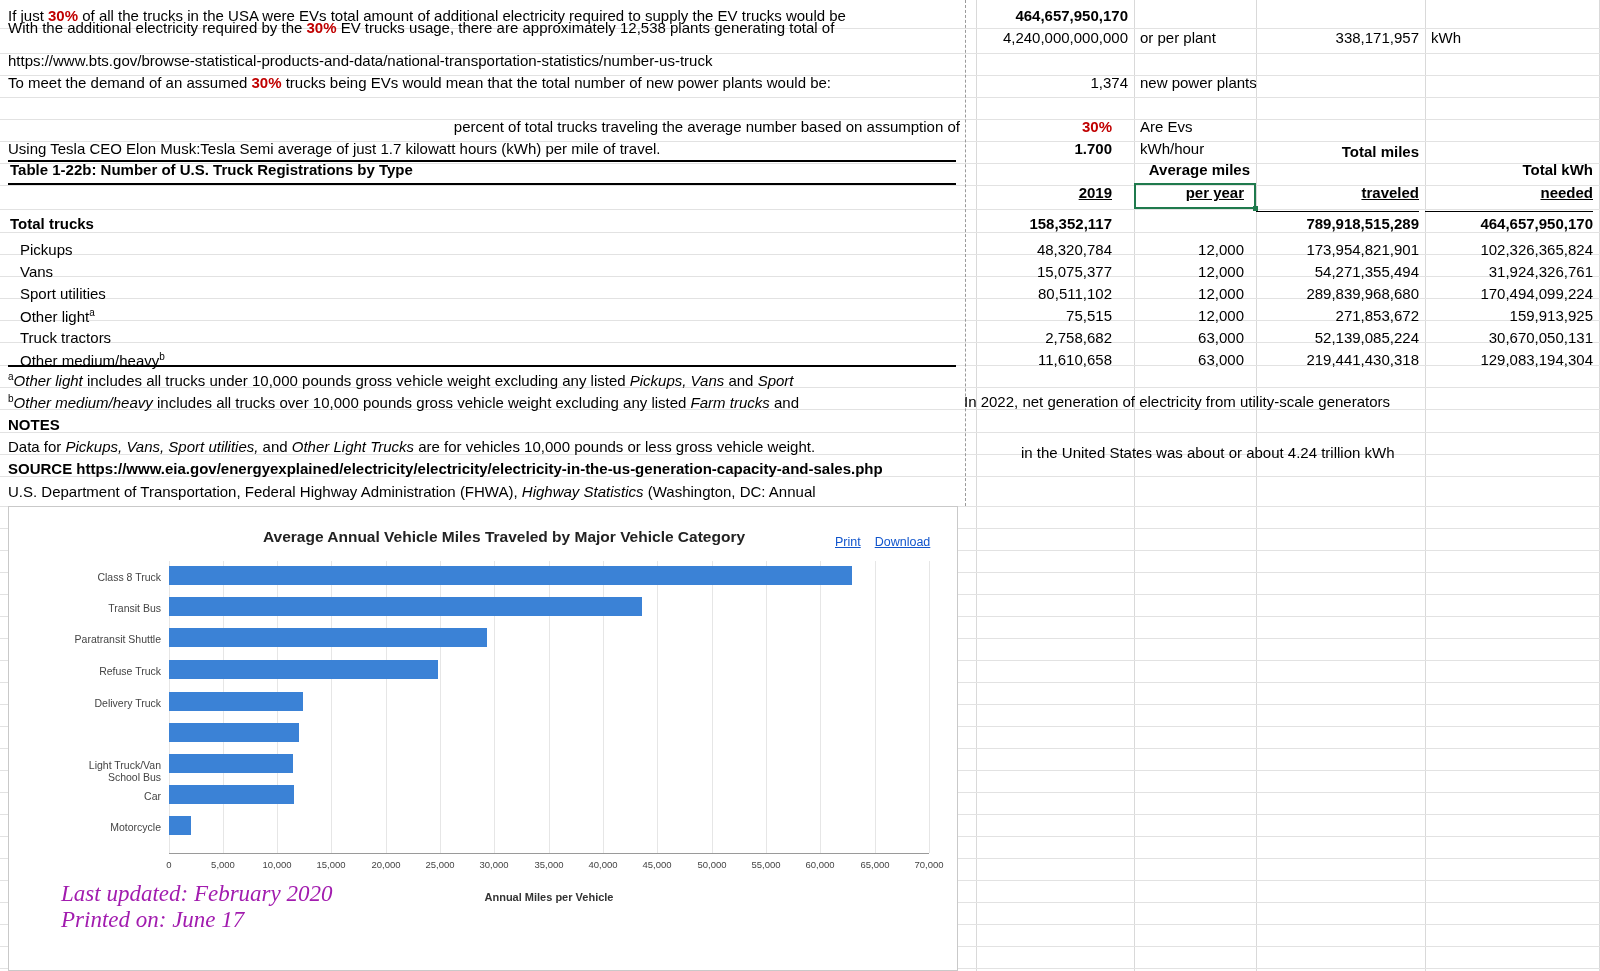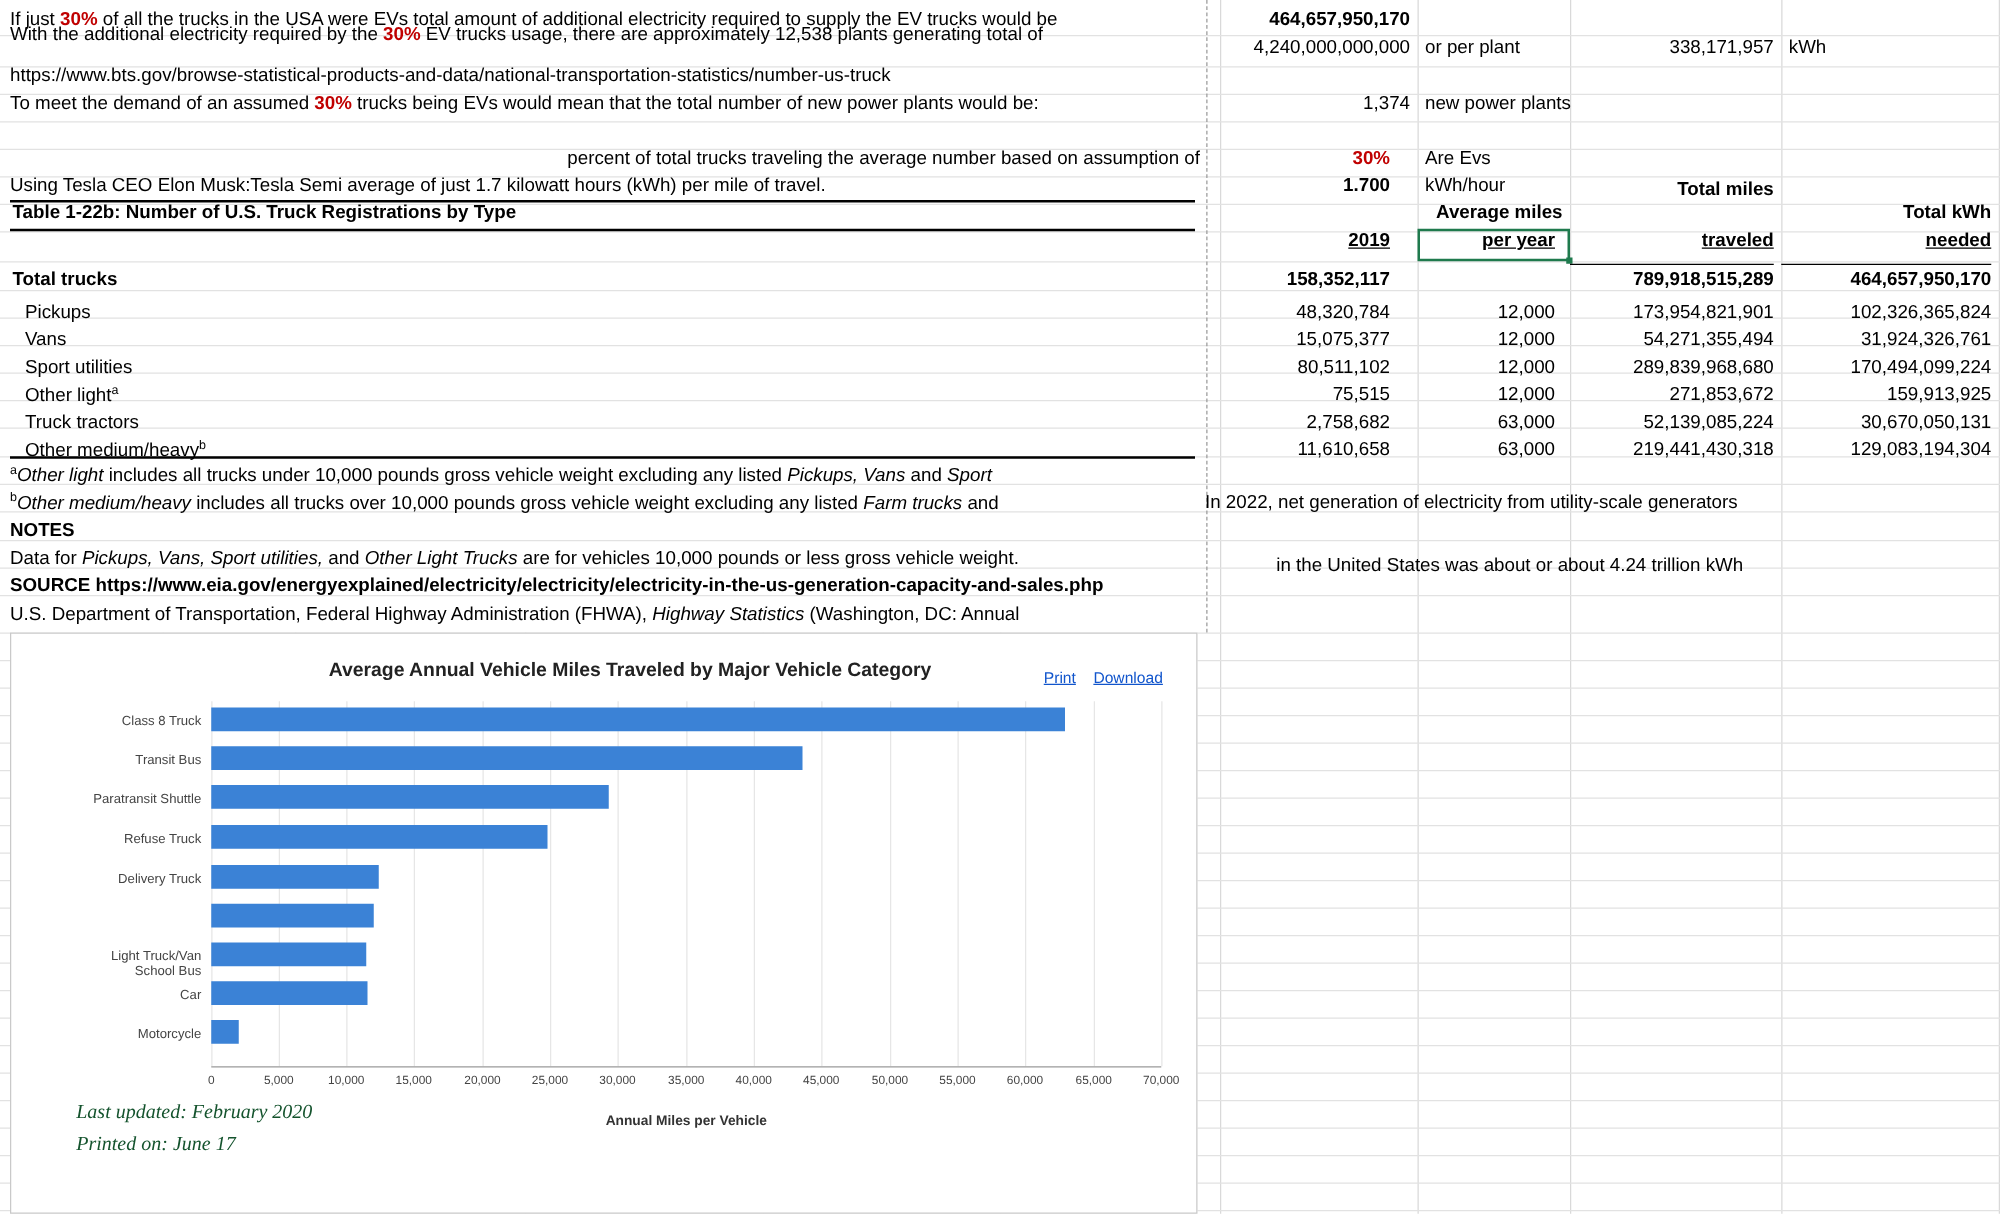--- a/index.html
+++ b/index.html
@@ -43,21 +43,21 @@
     position:absolute;font-weight:bold;font-size:15.5px;color:#222;
   }
   .chart-links{position:absolute;font-size:12.5px;}
   .chart-links a{color:#1155cc;text-decoration:underline;margin-left:14px;cursor:pointer;}
   .bar{position:absolute;background:#3b82d6;height:19px;}
   .catlabel{position:absolute;font-size:10.5px;color:#444;text-align:right;}
   .ticklabel{position:absolute;font-size:9.5px;color:#444;text-align:center;}
   .gridv{position:absolute;width:1px;background:#e6e6e6;}
   .axis{position:absolute;background:#9a9a9a;}
   .axistitle{position:absolute;font-size:11px;font-weight:bold;color:#333;}
-  .stamp{position:absolute;font-style:italic;font-size:16px;color:#14532d;font-family:"Liberation Serif",serif;}
+  .stamp{position:absolute;font-style:italic;font-size:23px;color:#a21caf;font-family:"Liberation Serif",serif;}
 </style>
 </head>
 <body>
 
 <div class="sheet">
 
   <div class="vline" style="left:976px;height:971px;"></div>
   <div class="vline" style="left:1134px;height:971px;"></div>
   <div class="vline" style="left:1256px;height:971px;"></div>
   <div class="vline" style="left:1425px;height:971px;"></div>

